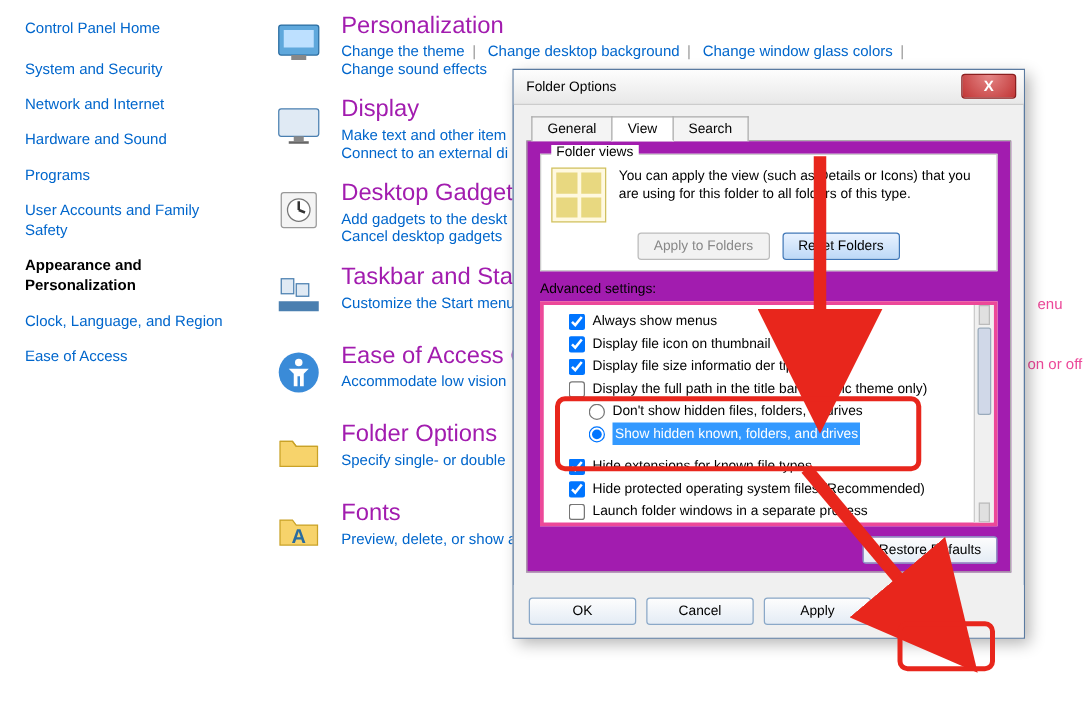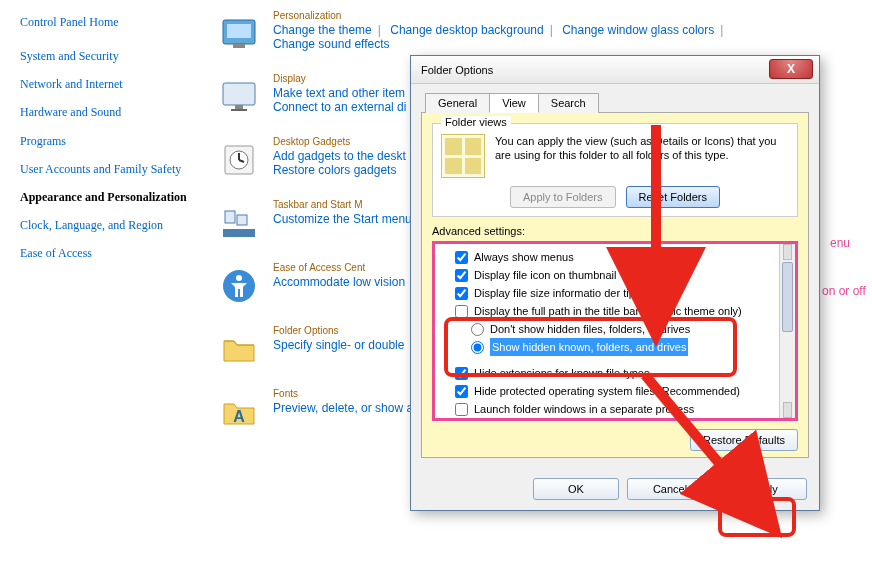--- a/index.html
+++ b/index.html
@@ -12,21 +12,20 @@
     height: 570px;
     position: relative;
     overflow: hidden;
     color: #000;
   }
   .cp-sidebar {
     position: absolute;
     left: 20px;
     top: 15px;
     width: 175px;
-    font-family: Liberation Serif, serif;
   }
   .cp-home {
     color: #0066cc;
     margin-bottom: 18px;
     cursor: pointer;
   }
   .cp-side-link {
     color: #0066cc;
     margin-bottom: 12px;
     cursor: pointer;
@@ -51,22 +50,22 @@
     height: 48px;
     flex-shrink: 0;
     margin-right: 10px;
     display: flex;
     align-items: center;
     justify-content: center;
     color: #2277bb;
   }
   .cp-cat-body { flex: 1; }
   .cp-cat-title {
-    color: #a16207;
-    font-size: 10px;
+    color: #a21caf;
+    font-size: 19px;
     margin-bottom: 2px;
     cursor: pointer;
   }
   .cp-cat-links .sep { color: #999; margin: 0 6px; }
   .cp-sublink { color: #0066cc; cursor: pointer; }
   
   .dlg {
     position: absolute;
     left: 410px;
     top: 55px;
@@ -109,21 +108,21 @@
     padding: 3px 12px;
     border: 1px solid #aaa;
     background: #f4f4f4;
     margin-right: -1px;
     border-bottom: none;
     cursor: pointer;
     position: relative;
     top: 1px;
   }
   .tab.active { background: #fff; border-bottom: 1px solid #fff; z-index: 2; }
-  .tabpanel { border: 1px solid #aaa; border-top: none; background: #fef9c3; padding: 10px 10px 6px; }
+  .tabpanel { border: 1px solid #aaa; border-top: none; background: #a21caf; padding: 10px 10px 6px; }
   .groupbox { border: 1px solid #ccc; padding: 10px 8px 8px; margin-bottom: 8px; position: relative; background: #fff; }
   .groupbox-legend { position: absolute; top: -8px; left: 8px; background: #fff; padding: 0 4px; }
   .fv-row { display: flex; }
   .fv-icon {
     width: 44px; height: 44px; border: 1px solid #d0c060; background: #fff9e0;
     margin-right: 10px; display: grid; grid-template-columns: 1fr 1fr; grid-template-rows: 1fr 1fr; padding: 3px; gap: 3px;
   }
   .fv-icon > div { background: #e8d880; }
   .fv-text { flex: 1; line-height: 1.3; }
   .fv-btns { display:flex; gap:10px; justify-content:center; margin-top:8px; }
@@ -148,21 +147,21 @@
   .adv-scroll {
     position:absolute; right:0; top:0; bottom:0; width:16px; background:#f0f0f0; border-left:1px solid #ccc;
   }
   .adv-scroll::before, .adv-scroll::after {
     content:""; position:absolute; left:3px; right:3px; height:14px; background:#e0e0e0; border:1px solid #bbb;
   }
   .adv-scroll::before { top:0; }
   .adv-scroll::after { bottom:0; }
   .adv-thumb { position:absolute; left:2px; right:2px; top:18px; height:70px; background:#d0d8e8; border:1px solid #9ab; border-radius:2px; }
   .rd-row { display:flex; justify-content:flex-end; margin-top:8px; }
-  .dlg-footer { display:flex; justify-content:flex-end; gap:8px; padding:10px 12px; background:#f0f0f0; }
+  .dlg-footer { display:flex; justify-content:flex-start; gap:8px; padding:10px 12px; background:#f0f0f0; }
   
   .anno { position:absolute; pointer-events:none; }
   .anno-box { border: 4px solid #e8261c; border-radius: 8px; position:absolute; }
   svg.anno-svg { position:absolute; overflow:visible; }
   
   .bg-peek { position:absolute; color:#ec4899; }
 </style>
 </head>
 <body>
 
@@ -222,21 +221,21 @@
           <rect x="6" y="6" width="28" height="28" rx="2" fill="#f4f4f4" stroke="#999"></rect>
           <circle cx="20" cy="20" r="9" fill="#fff" stroke="#777"></circle>
           <line x1="20" y1="20" x2="20" y2="13" stroke="#333" stroke-width="2"></line>
           <line x1="20" y1="20" x2="25" y2="22" stroke="#333" stroke-width="2"></line>
         </svg>
     </div>
     <div class="cp-cat-body">
       <div class="cp-cat-title">Desktop Gadgets</div>
       <div class="cp-cat-links">
         <span class="cp-sublink">Add gadgets to the deskt</span><br>
-        <span class="cp-sublink">Restore colors gadgets</span>
+        <span class="cp-sublink">Cancel desktop gadgets</span>
       </div>
     </div>
   </div>
 
   <div class="cp-cat">
     <div class="cp-cat-icon">
       <svg width="40" height="40" viewBox="0 0 40 40">
           <rect x="4" y="26" width="32" height="8" fill="#4a7fb0"></rect>
           <rect x="6" y="8" width="10" height="12" fill="#e0eaf4" stroke="#4a7fb0"></rect>
           <rect x="18" y="12" width="10" height="10" fill="#e0eaf4" stroke="#4a7fb0"></rect>

